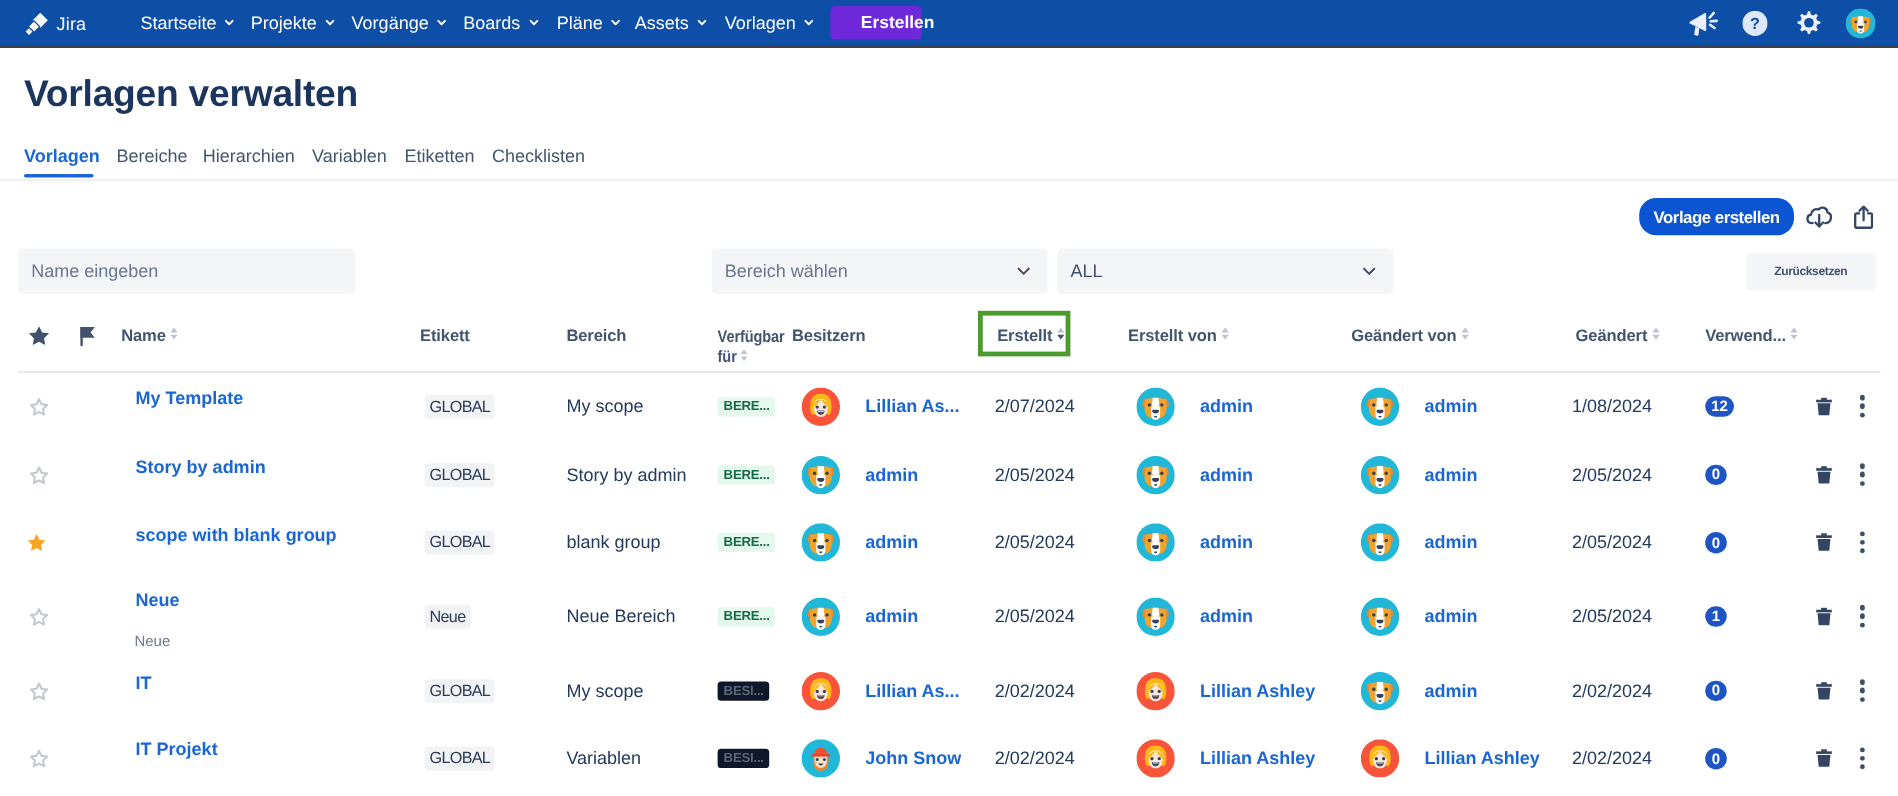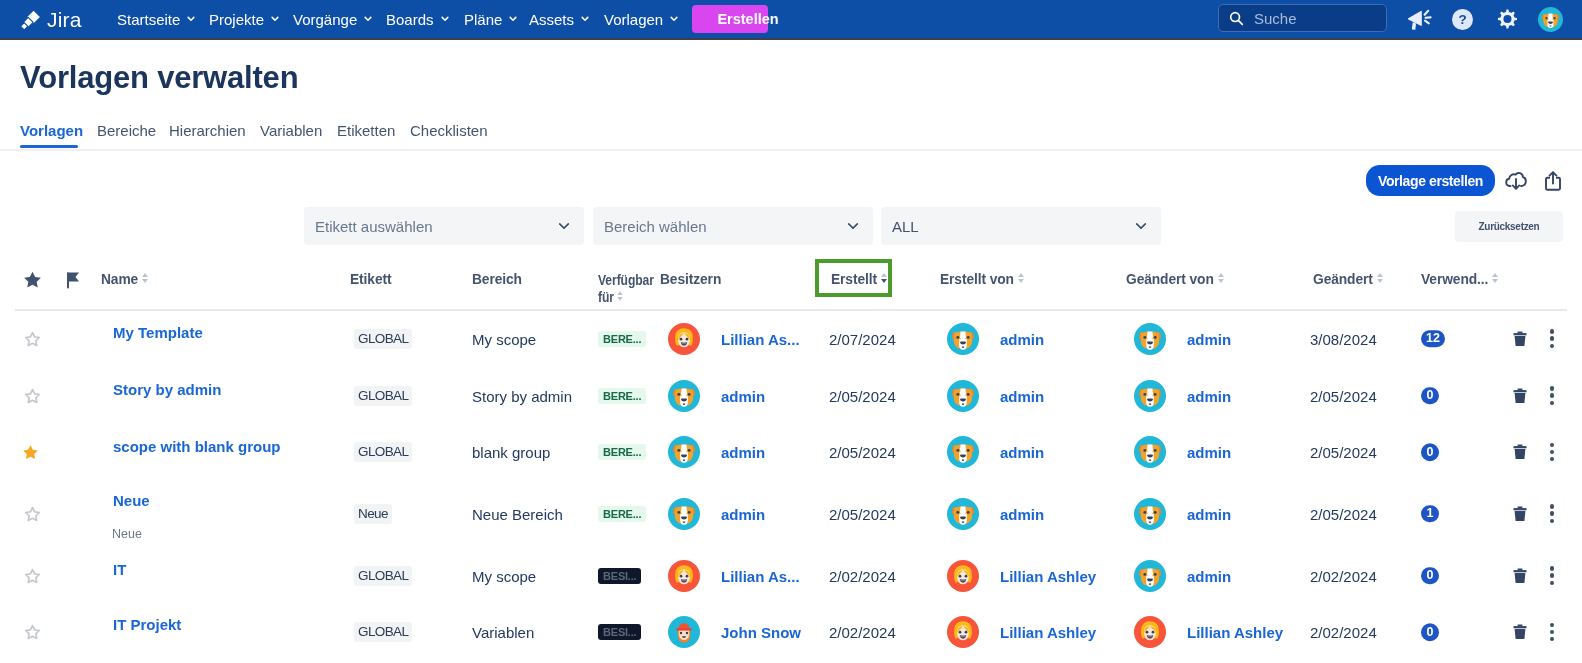--- a/index.html
+++ b/index.html
@@ -9,27 +9,27 @@
   #page { position:relative; width:1582px; height:663px; background:#fff; }
   .abs { position:absolute; }
 
   
   #nav { position:absolute; left:0; top:0; width:1582px; height:40px;
     background:#0d4ea6; border-bottom:2px solid #3c4149; }
   .navitem { position:absolute; top:0; height:38px; display:flex; align-items:center;
     color:#fff; font-size:15px; font-weight:500; }
   .chev { display:inline-block; margin-left:7px; width:8px; height:8px; }
   #createbtn { position:absolute; left:692px; top:5px; width:76px; height:28px;
-    background:#d946ef; border-radius:4px; color:#fff; font-size:14.5px; font-weight:700;
+    background:#6d28d9; border-radius:4px; color:#fff; font-size:14.5px; font-weight:700;
     display:flex; align-items:center; justify-content:center;padding-left:36px; }
   #search { position:absolute; left:1218px; top:4px; width:169px; height:28px;
     background:#0a3d88; border:1.5px solid #3f6cb5; border-radius:5px;
     display:flex; align-items:center; color:#a8bbdc; font-size:15px; }
   .logo { position:absolute; left:20px; top:8px; height:24px; display:flex; align-items:center; }
-  .logotext { color:#fff; font-size:21px; font-weight:500; margin-left:6px; letter-spacing:.2px;}
+  .logotext { color:#fff; font-size:15px; font-weight:500; margin-left:6px; letter-spacing:.2px;}
 
   
   #title { position:absolute; left:20px; top:60px; font-size:31px; font-weight:700; color:#1c355c; letter-spacing:-0.2px; }
   .tab { position:absolute; top:122px; font-size:15px; color:#44546f; }
   .tab.active { color:#1a66d4; font-weight:700; }
   #tabrule { position:absolute; left:0; top:149px; width:1582px; height:2px; background:#eef0f2; }
   #tabline { position:absolute; left:20px; top:145px; width:58px; height:3px; background:#1a66d4; border-radius:2px;}
   #desc { position:absolute; left:17px; top:167px; font-size:14px; color:#24395e; }
   #desc a { color:#1a66d4; text-decoration:none; }
 
@@ -162,27 +162,20 @@
   <div class="navitem" style="left:464px;">Pläne<svg class="chev" width="9" height="9" viewBox="0 0 10 10">
         <path d="M1.5 3 L5 6.5 L8.5 3" fill="none" stroke="#fff" stroke-width="2" stroke-linecap="round" stroke-linejoin="round"></path>
       </svg></div>
   <div class="navitem" style="left:529px;">Assets<svg class="chev" width="9" height="9" viewBox="0 0 10 10">
         <path d="M1.5 3 L5 6.5 L8.5 3" fill="none" stroke="#fff" stroke-width="2" stroke-linecap="round" stroke-linejoin="round"></path>
       </svg></div>
   <div class="navitem" style="left:604px;">Vorlagen<svg class="chev" width="9" height="9" viewBox="0 0 10 10">
         <path d="M1.5 3 L5 6.5 L8.5 3" fill="none" stroke="#fff" stroke-width="2" stroke-linecap="round" stroke-linejoin="round"></path>
       </svg></div>
   <div id="createbtn">Erstellen</div>
-  <div id="search">
-    <svg style="margin:0 10px 0 10px;" width="15" height="15" viewBox="0 0 16 16">
-        <circle cx="6.5" cy="6.5" r="4.7" fill="none" stroke="#fff" stroke-width="1.8"></circle>
-        <line x1="10.2" y1="10.2" x2="14.2" y2="14.2" stroke="#fff" stroke-width="1.8" stroke-linecap="round"></line>
-      </svg>
-    Suche
-  </div>
 
   <svg class="abs" style="left:1407px; top:9px;" width="25" height="21" viewBox="0 0 25 21">
     <path d="M1.2 9.2 Q0.4 9.8 1.2 10.6 L13.8 16.8 Q14.8 17.2 14.8 16 L14.8 2.6 Q14.8 1.4 13.8 1.9 Z" fill="#e9efff"></path>
     <path d="M5.8 13.2 L9.0 14.6 L8.4 20.2 Q8.3 21 7.4 20.8 L5.6 20.4 Q4.8 20.2 4.9 19.4 Z" fill="#e9efff"></path>
     <path d="M17.6 5.8 L21.2 1.8 M18.6 8.8 L23.6 8.4 M18 11.6 L21.8 14.4" stroke="#e9efff" stroke-width="2.1" stroke-linecap="round" fill="none"></path>
   </svg>
 
   <svg class="abs" style="left:1452px; top:8.5px;" width="21" height="21" viewBox="0 0 21 21">
     <circle cx="10.5" cy="10.5" r="10.5" fill="#dfe8fb"></circle>
     <text x="10.5" y="15.2" text-anchor="middle" font-family="Liberation Sans" font-size="13.5" font-weight="bold" fill="#0d4ea6">?</text>
@@ -216,21 +209,21 @@
     <line x1="11" y1="8" x2="11" y2="17.2" stroke="#344563" stroke-width="1.9" stroke-linecap="round"></line>
     <path d="M7.8 14.4 L11 17.8 L14.2 14.4" fill="none" stroke="#344563" stroke-width="1.9" stroke-linecap="round" stroke-linejoin="round"></path>
   </svg>
 
   <svg class="abs" style="left:1545px; top:171px;" width="16" height="20" viewBox="0 0 16 20">
     <path d="M5 6.8 L2.2 6.8 Q1 6.8 1 8 L1 17.6 Q1 18.8 2.2 18.8 L13.8 18.8 Q15 18.8 15 17.6 L15 8 Q15 6.8 13.8 6.8 L11 6.8" fill="none" stroke="#344563" stroke-width="1.9" stroke-linejoin="round"></path>
     <line x1="8" y1="1.8" x2="8" y2="12.6" stroke="#344563" stroke-width="1.9" stroke-linecap="round"></line>
     <path d="M4.6 4.6 L8 1.2 L11.4 4.6" fill="none" stroke="#344563" stroke-width="1.9" stroke-linecap="round" stroke-linejoin="round"></path>
   </svg>
 
-  <div class="filter" style="left:304px; width:280px;">Etikett auswählen<span class="dd"></span></div>
+  <div class="filter" style="left:15px; width:281px;">Name eingeben</div>
   <div class="filter" style="left:593px; width:280px;">Bereich wählen<span class="dd"></span></div>
   <div class="filter" style="left:881px; width:280px;">
       <span style="color:#42526e;">ALL</span>
       <span class="dd"></span>
     </div>
   <div id="resetbtn">Zurücksetzen</div>
 
   <div id="theadline"></div>
   <div id="thead">
     <svg class="abs" style="left:23px; top:16px;" width="19" height="18" viewBox="0 0 19 18">
@@ -267,21 +260,21 @@
     <div class="cell uname" style="left:721px;">Lillian As...</div>
     <div class="cell plain" style="left:829px;">2/07/2024</div>
     <svg class="cell avatar" style="left:947px;" viewBox="0 0 32 32">
         <use href="#av-dog"></use>
       </svg>
     <div class="cell uname" style="left:1000px;">admin</div>
     <svg class="cell avatar" style="left:1134px;" viewBox="0 0 32 32">
         <use href="#av-dog"></use>
       </svg>
     <div class="cell uname" style="left:1187px;">admin</div>
-    <div class="cell plain" style="left:1310px;">3/08/2024</div>
+    <div class="cell plain" style="left:1310px;">1/08/2024</div>
     <div class="cell pill">12</div>
     <svg class="cell" style="left:1512px;" width="16" height="17" viewBox="0 0 16 17">
         <use href="#ic-trash"></use>
       </svg>
     <div class="cell dots" style="left:1550px;">
         <i></i>
         <i></i>
         <i></i>
       </div>
   </div>

